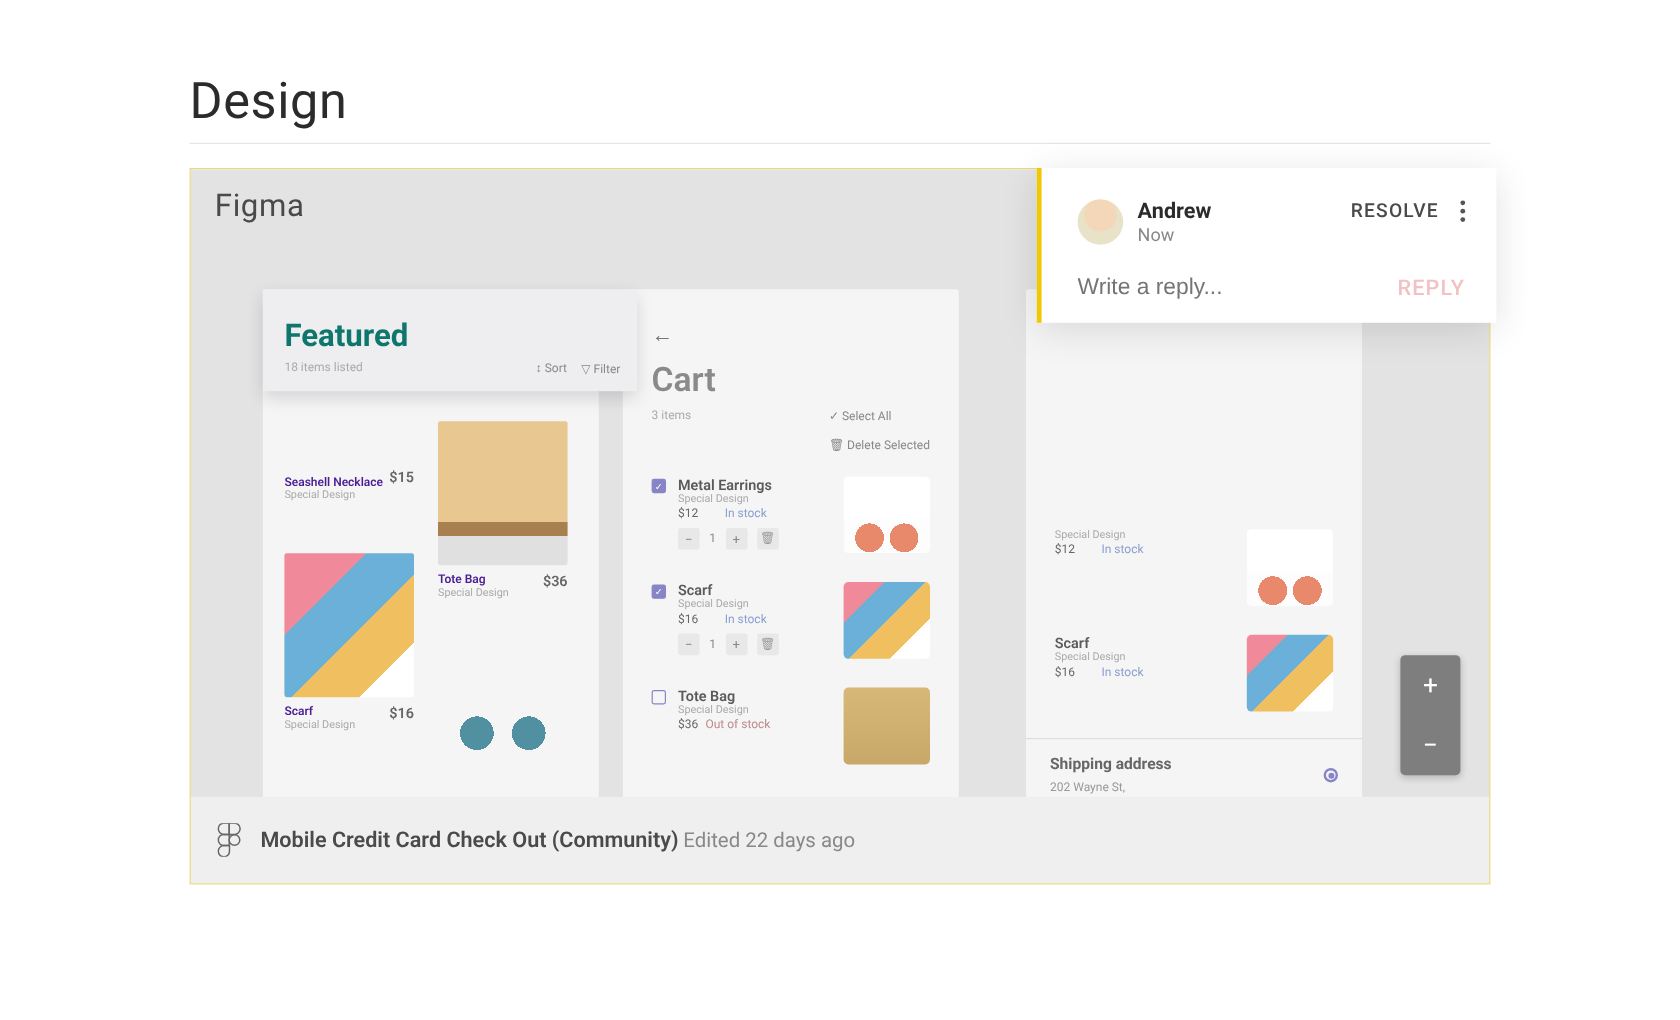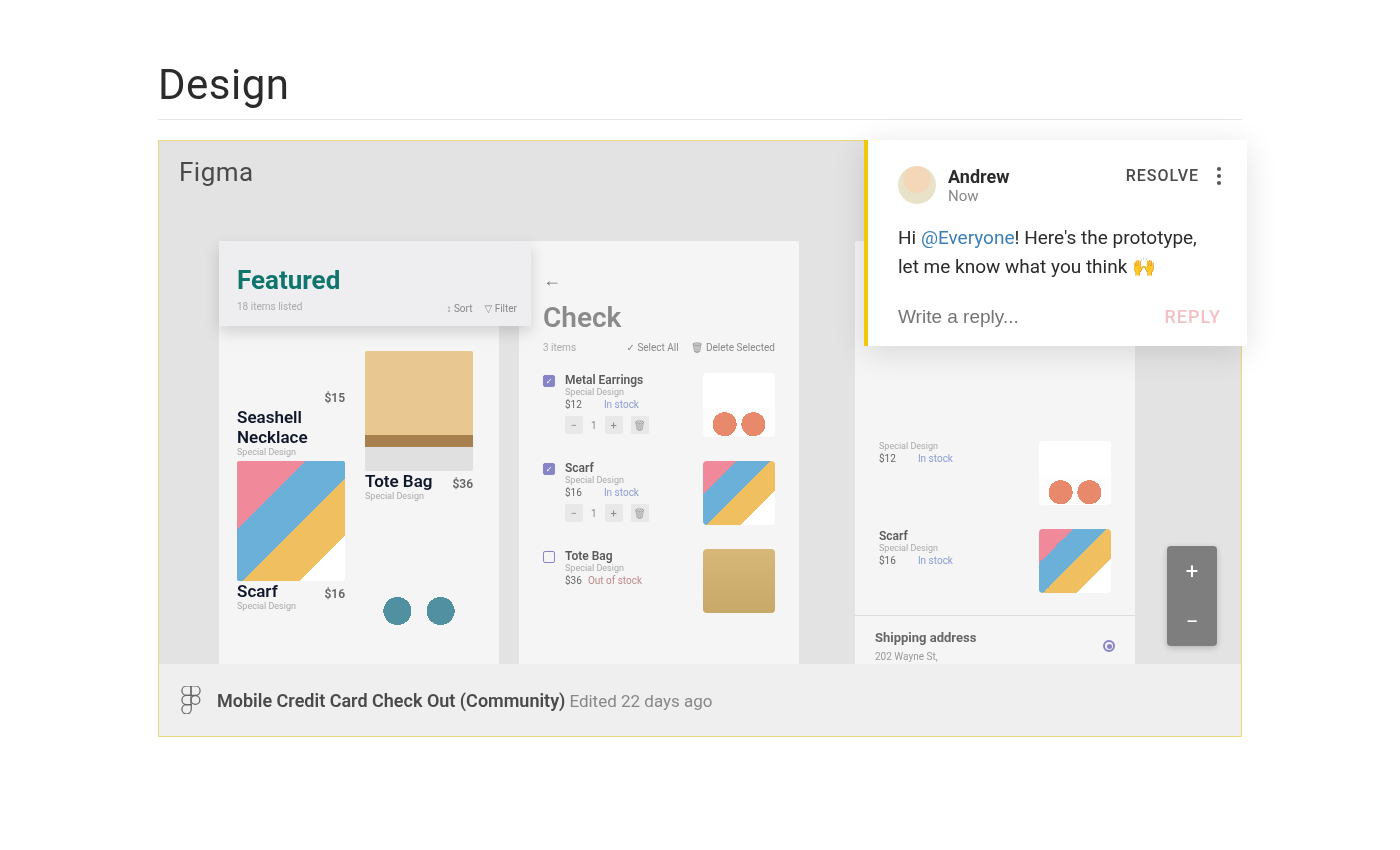--- a/index.html
+++ b/index.html
@@ -72,30 +72,30 @@
   .featured-sub { color: #aaa; font-size: 10px; margin-top: 6px; }
   .featured-tools { position: absolute; right: 14px; bottom: 12px; font-size: 10px; color: #888; display:flex; gap:12px; }
 
   .product {
     position: absolute;
     width: 108px;
   }
   .product .img {
     width: 108px; height: 120px; background: #ddd; border-radius: 2px;
   }
-  .product .name { font-size: 17px; color: #0f172a; margin-top: 16px; font-weight: 600; }
+  .product .name { font-size: 10px; color: #4c1d95; margin-top: 6px; font-weight: 600; }
   .product .sub { font-size: 9px; color: #aaa; }
   .product .price { font-size: 12px; color: #666; font-weight: 600; position:absolute; right:0; }
 
   
   .cart-head { padding: 28px 24px 8px 24px; }
   .back-arrow { font-size: 18px; color: #777; }
   .cart-title { font-size: 28px; color: #8a8a8a; font-weight: 600; margin-top: 10px; }
   .cart-sub { font-size: 10px; color: #aaa; margin-top: 8px; display:flex; justify-content:space-between; }
-  .cart-tools { font-size: 10px; color: #888; display:flex; gap:12px; }
+  .cart-tools { font-size: 10px; color: #888; display:flex; gap:12px;flex-direction:column; }
   .cart-item {
     display: flex; gap: 10px; padding: 12px 24px; align-items:flex-start;
   }
   .cart-item .checkbox {
     width:12px; height:12px; border:1px solid #8884c8; border-radius:2px; flex-shrink:0; margin-top:2px;
     display:flex; align-items:center; justify-content:center;
   }
   .cart-item .checkbox.checked { background:#8884c8; }
   .cart-item .checkbox.checked::after { content:"✓"; color:#fff; font-size:8px; }
   .cart-item .info { flex:1; }
@@ -228,21 +228,21 @@
           <div class="sub">Special Design</div>
         </div>
         <div class="product" style="left:146px; top:280px;">
           <div class="img earrings"></div>
         </div>
       </div>
 
       <div class="screen middle">
         <div class="cart-head">
           <div class="back-arrow">←</div>
-          <div class="cart-title">Check</div>
+          <div class="cart-title">Cart</div>
           <div class="cart-sub">
             <span>3 items</span>
             <span class="cart-tools">
               <span>✓ <span>Select All</span></span>
               <span>🗑 <span>Delete Selected</span></span>
             </span>
           </div>
         </div>
 
         <div class="cart-item">
@@ -345,20 +345,17 @@
     </div>
     <div class="comment-actions">
       <span class="resolve">RESOLVE</span>
       <span class="kebab">
           <span></span>
           <span></span>
           <span></span>
         </span>
     </div>
   </div>
-  <div class="comment-body">
-    <span>Hi </span><span class="mention">@Everyone</span><span>! Here's the prototype, let me know what you think 🙌</span>
-  </div>
   <div class="comment-footer">
     <input class="reply-input" placeholder="Write a reply..." style="">
     <span class="reply-btn">REPLY</span>
   </div>
 </div>
 
 </body></html>

